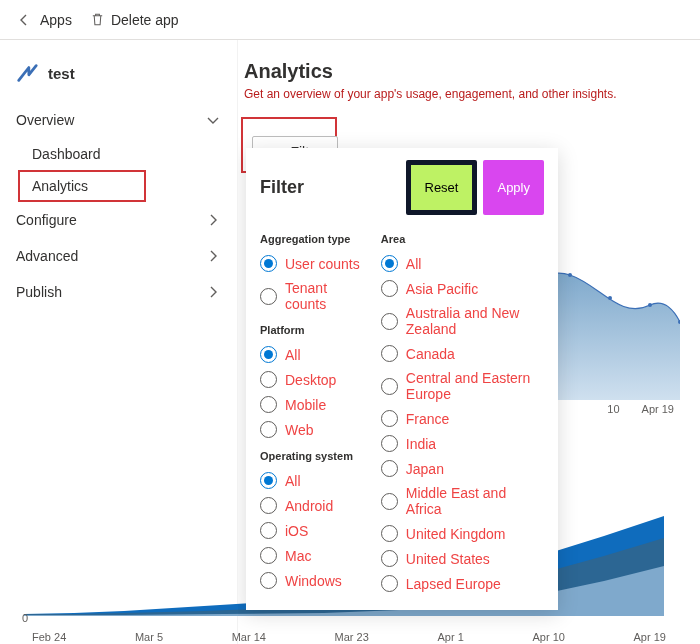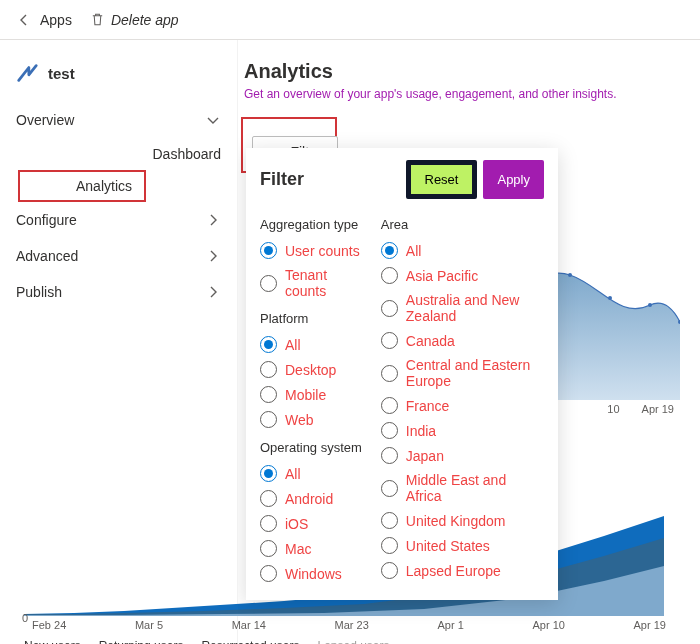--- a/index.html
+++ b/index.html
@@ -15,75 +15,75 @@
   .topbar {
     display: flex;
     align-items: center;
     height: 40px;
     border-bottom: 1px solid #e1dfdd;
     padding: 0 16px;
     gap: 18px;
   }
   .topbar .back { display:flex; align-items:center; gap:8px; cursor:pointer; }
   .topbar .back .chev { width:16px; height:16px; display:inline-flex; align-items:center; justify-content:center; color:#605e5c; }
-  .topbar .del { display:flex; align-items:center; gap:6px; cursor:pointer; color:#323130;font-style:italic; }
+  .topbar .del { display:flex; align-items:center; gap:6px; cursor:pointer; color:#323130; }
   .trash-icon { width:15px; height:15px; display:inline-block; color:#605e5c; }
   .content { display:flex; height:calc(100% - 40px); position:relative; }
   .sidebar {
     width: 238px;
     padding: 18px 0 12px 0;
     border-right: 1px solid #f2f2f2;
   }
   .app-hdr { display:flex; align-items:center; gap:10px; padding:4px 16px 18px 16px; }
   .logo {
     width:22px; height:22px; background:#fff; display:inline-flex; align-items:center; justify-content:center;
   }
   .logo svg { width:22px; height:22px; }
   .app-name { font-weight:700; font-size:15px; }
   .nav-item {
     display:flex; align-items:center; justify-content:space-between;
     padding:10px 16px 10px 16px; cursor:pointer; color:#323130;
   }
   .nav-item .chev { width:16px; height:16px; display:inline-flex; align-items:center; justify-content:center; color:#605e5c; }
-  .sub-item { padding:8px 16px 8px 32px; cursor:pointer;text-align:right; }
+  .sub-item { padding:8px 16px 8px 32px; cursor:pointer; }
   .sub-item.analytics {
     border:2px solid #d13438; width:128px; margin-left:18px; padding:6px 12px;
   }
   .main { flex:1; padding:20px 0 0 0; position:relative; overflow:hidden; }
   .page-title { font-size:20px; font-weight:600; padding:0 0 4px 0; margin-left:6px;}
-  .page-sub { font-size:12px; color:#a21caf; margin-left:6px; }
+  .page-sub { font-size:12px; color:#b91c1c; margin-left:6px; }
   .filter-btn {
     margin-top:14px; margin-left:6px;
     width:86px; height:32px;
     border:1px solid #bdbdbd; background:#fff; border-radius:2px;
     display:flex; align-items:center; justify-content:center; gap:8px;
     cursor:pointer;
   }
   .filter-btn-wrap {
     border:2px solid #d13438; width:96px; padding:3px; margin-top:16px; margin-left:3px;
   }
   .filter-icon { width:14px; height:14px; display:inline-block; color:#323130; }
-  .axis-labels { display:flex; font-size:11px; color:#605e5c; gap:15px; padding-left:6px; margin-top:0;}
+  .axis-labels { display:flex; font-size:11px; color:#605e5c; gap:15px; padding-left:6px; margin-top:12px;}
   .legend { display:flex; gap:18px; font-size:12px; color:#323130; margin-top:8px; flex-wrap:wrap;}
   .strike { text-decoration:line-through; color:#a19f9d;}
 
   .filter-panel {
     position:absolute; left:8px; top:192px; width:312px;
     background:#fff; box-shadow:0 4px 20px rgba(0,0,0,.15);
     padding:12px 14px 14px 14px; z-index:5;
   }
   .fp-head { display:flex; align-items:center; justify-content:space-between; }
   .fp-title { font-size:18px; font-weight:600; }
   .fp-btns { display:flex; gap:6px; }
   .btn-reset { border:5px solid #0f172a; background:#bef264; padding:3px 14px; font-size:13px; cursor:pointer; border-radius:2px;}
-  .btn-apply { border:none; background:#a21caf; color:#fff; padding:12px 14px; font-size:13px; cursor:pointer; border-radius:2px;}
+  .btn-apply { border:none; background:#d946ef; color:#fff; padding:20px 14px; font-size:13px; cursor:pointer; border-radius:2px;}
   .fp-cols { display:flex; gap:12px; margin-top:10px; }
   .fp-col { flex:1.5; }
   .fp-col:first-child { flex:1; }
-  .fp-sect-title { font-size:13px; font-weight:400; margin:8px 0 6px 0; }
+  .fp-sect-title { font-size:11px; font-weight:700; margin:8px 0 6px 0; }
   .rrow { display:flex; align-items:center; gap:8px; padding:4px 0; cursor:pointer; }
   .radio {
     width:17px; height:17px; border-radius:50%; border:1px solid #605e5c;
     display:inline-flex; align-items:center; justify-content:center; flex-shrink:0;
   }
   .radio.sel { border-color:#0078d4; }
   .radio.sel::after { content:""; width:9px; height:9px; background:#0078d4; border-radius:50%; }
   .rlabel { font-size:14px; color:#ef4444; }
 
   

